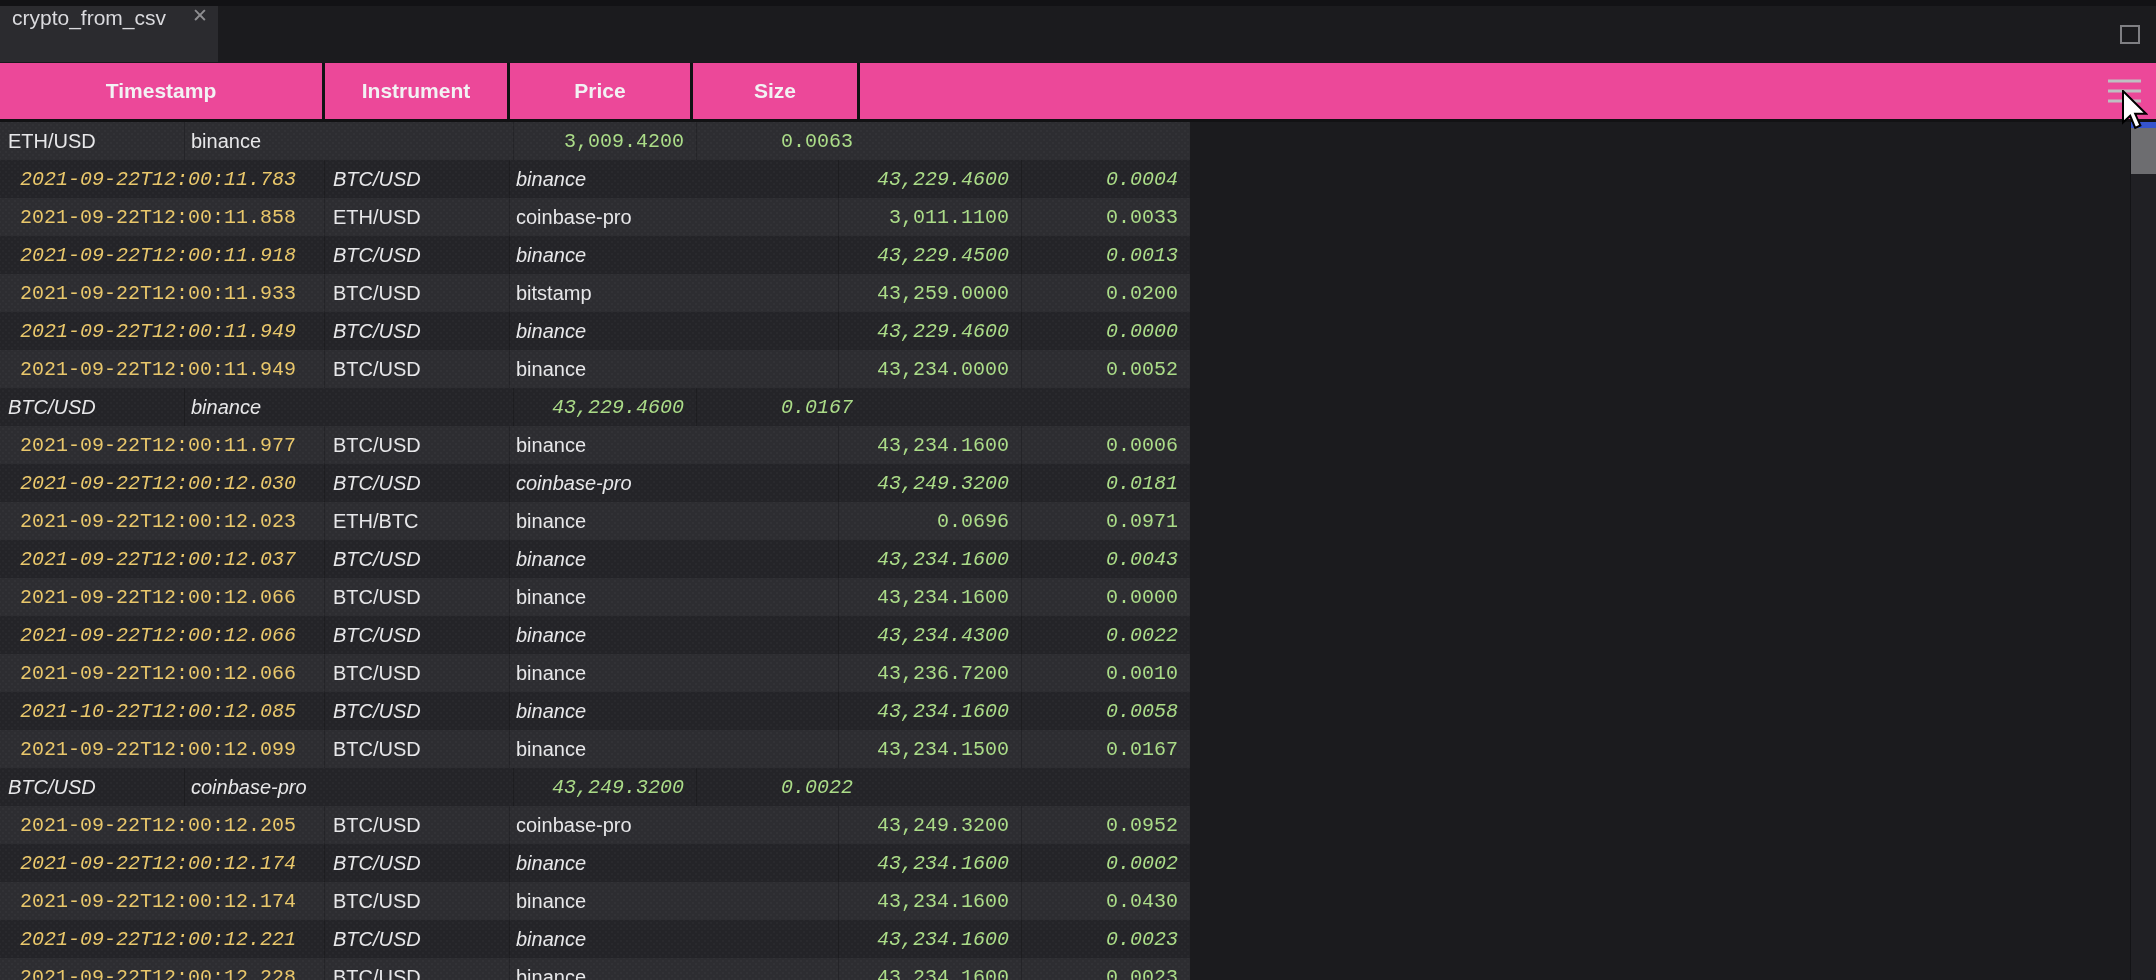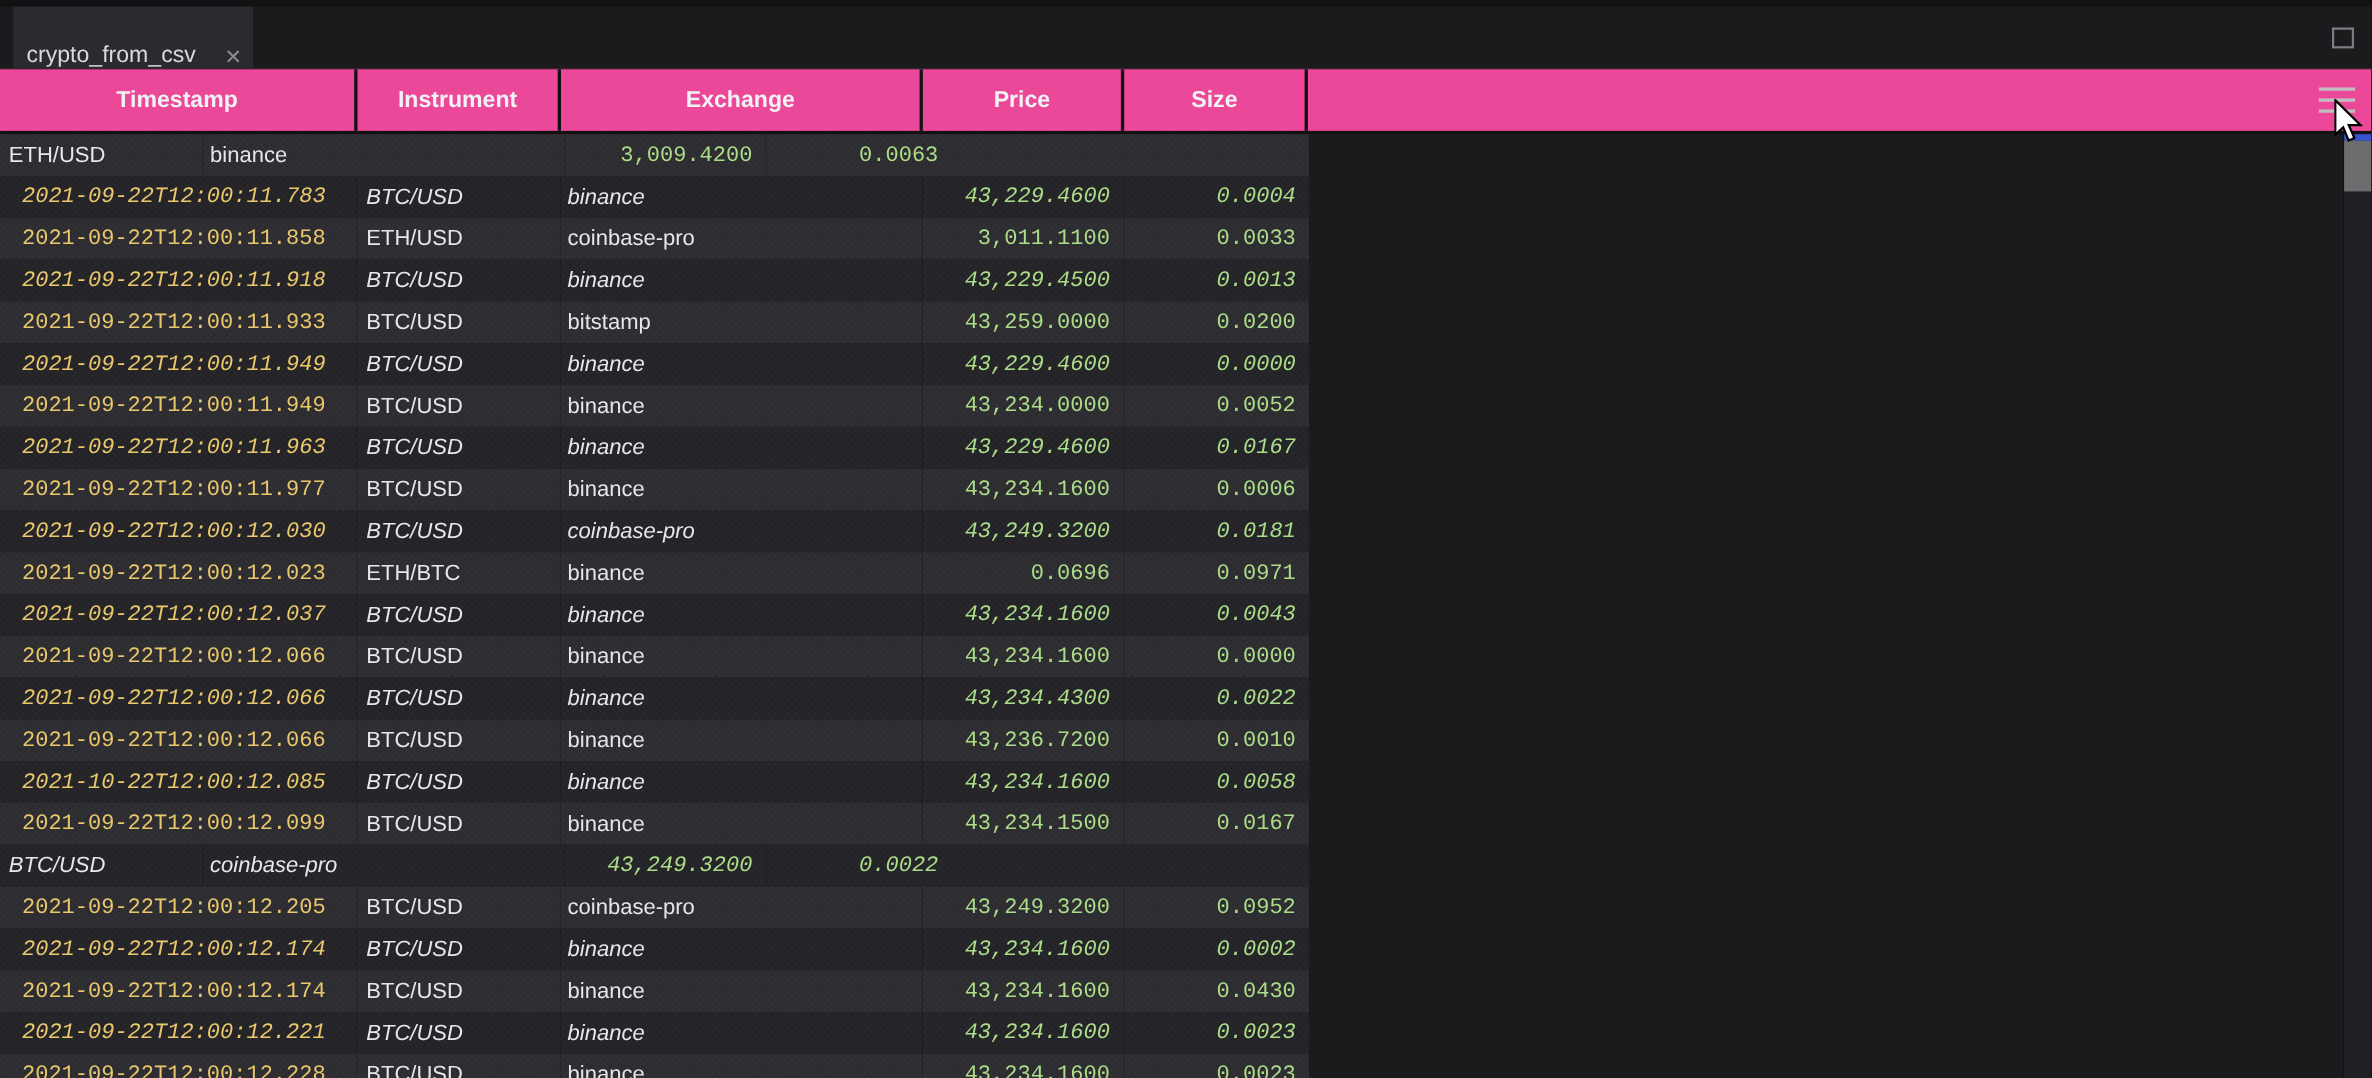--- a/index.html
+++ b/index.html
@@ -13,22 +13,22 @@
     background-image:
       radial-gradient(circle, rgba(255,255,255,0.05) 1px, transparent 1.5px),
       radial-gradient(circle, rgba(255,255,255,0.05) 1px, transparent 1.5px);
     background-size: 6px 6px;
     background-position: 0 0, 3px 3px;
   }
   
   .top-strip { height: 6px; background: #121215; }
   .tab-bar { position: relative; height: 56px; background: #1b1b1e; }
   .tab {
-    position: absolute; left: 12px; top: 0; width: 218px; height: 56px;
-    background: #2b2b2f; display: flex; align-items: flex-end;
+    position: absolute; left: 0; top: 0; width: 218px; height: 56px;
+    background: #2b2b2f; display: flex; align-items: flex-start;
     padding: 0 10px 0 12px; cursor: default;
   }
   .tab-label { color: #dadade; font-size: 21px; white-space: nowrap; }
   .tab-close { margin-left: auto; color: #8e8e91; font-size: 19px; line-height: 1; }
   .panel-icon {
     position: absolute; top: 19px; right: 16px;
     width: 20px; height: 19px; border: 2px solid #7f7f83; background: transparent;
   }
   
   .header-row {
@@ -93,21 +93,20 @@
     <div class="tab">
       <span class="tab-label">crypto_from_csv</span>
       <span class="tab-close">✕</span>
     </div>
     <div class="panel-icon"></div>
   </div>
 
   <div class="header-row">
     <div class="hcell h0">Timestamp</div>
     <div class="hcell h1">Instrument</div>
-    <div class="hcell h2">Exchange</div>
     <div class="hcell h3">Price</div>
     <div class="hcell h4">Size</div>
     <div class="hcell hfill"></div>
     <div class="menu-icon">
       <span></span>
       <span></span>
       <span></span>
     </div>
   </div>
 
@@ -155,21 +154,20 @@
           <div class="cell c4 mono">0.0000</div>
         </div>
         <div class="row odd">
           <div class="cell c0 mono">2021-09-22T12:00:11.949</div>
           <div class="cell c1">BTC/USD</div>
           <div class="cell c2">binance</div>
           <div class="cell c3 mono">43,234.0000</div>
           <div class="cell c4 mono">0.0052</div>
         </div>
         <div class="row even">
-          <div class="cell c0 mono">2021-09-22T12:00:11.963</div>
           <div class="cell c1">BTC/USD</div>
           <div class="cell c2">binance</div>
           <div class="cell c3 mono">43,229.4600</div>
           <div class="cell c4 mono">0.0167</div>
         </div>
         <div class="row odd">
           <div class="cell c0 mono">2021-09-22T12:00:11.977</div>
           <div class="cell c1">BTC/USD</div>
           <div class="cell c2">binance</div>
           <div class="cell c3 mono">43,234.1600</div>

